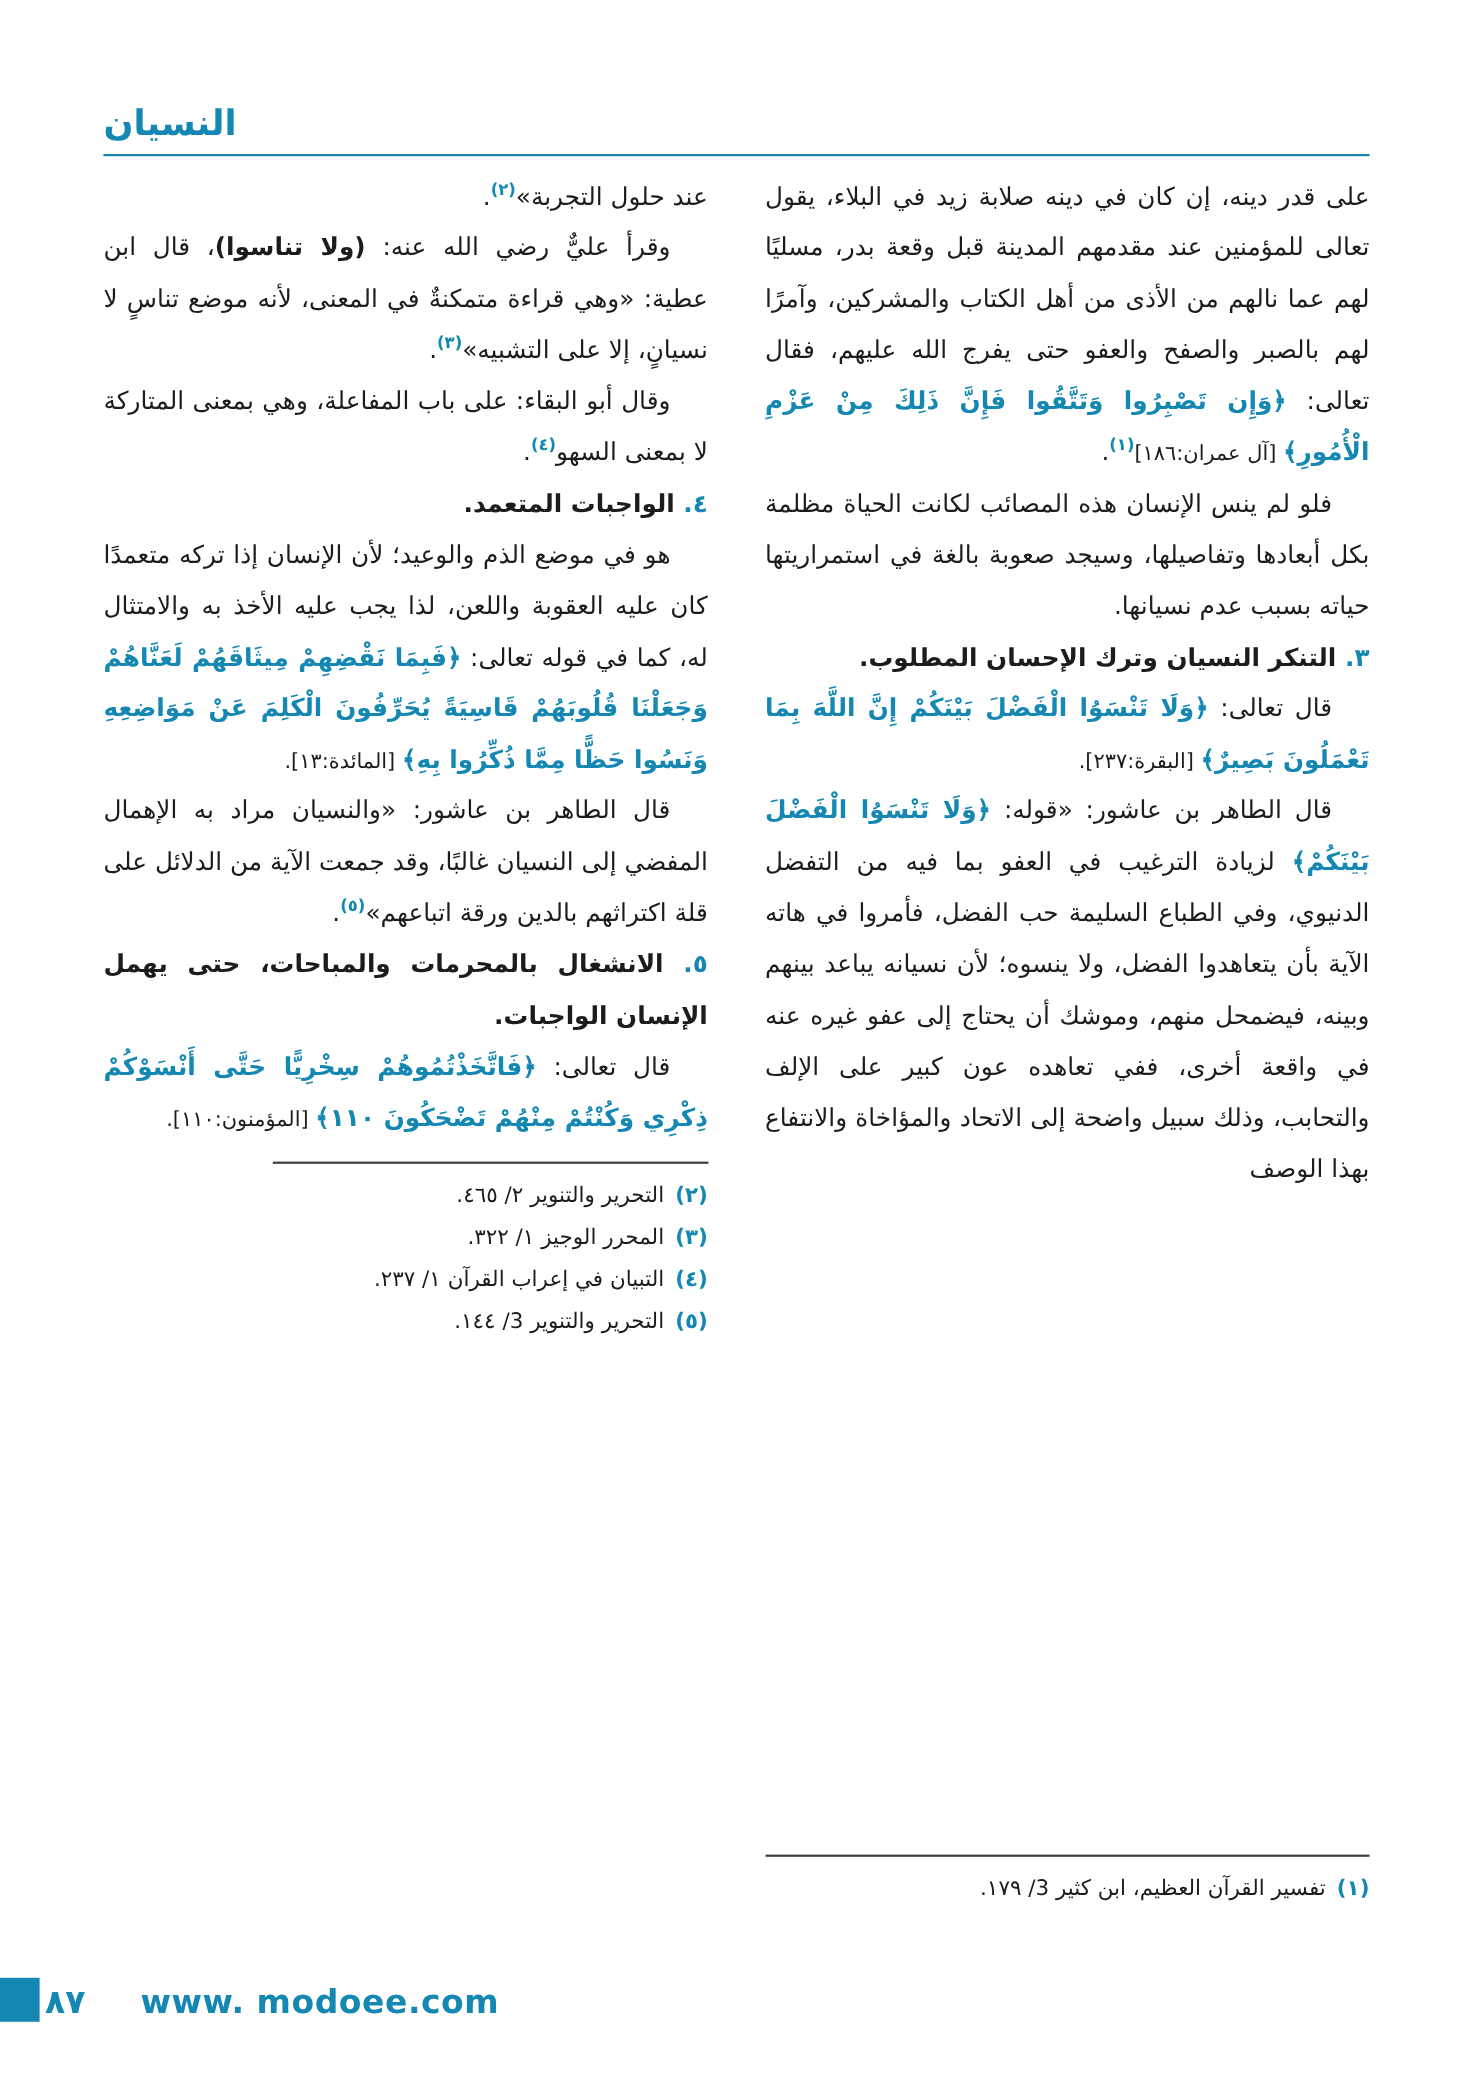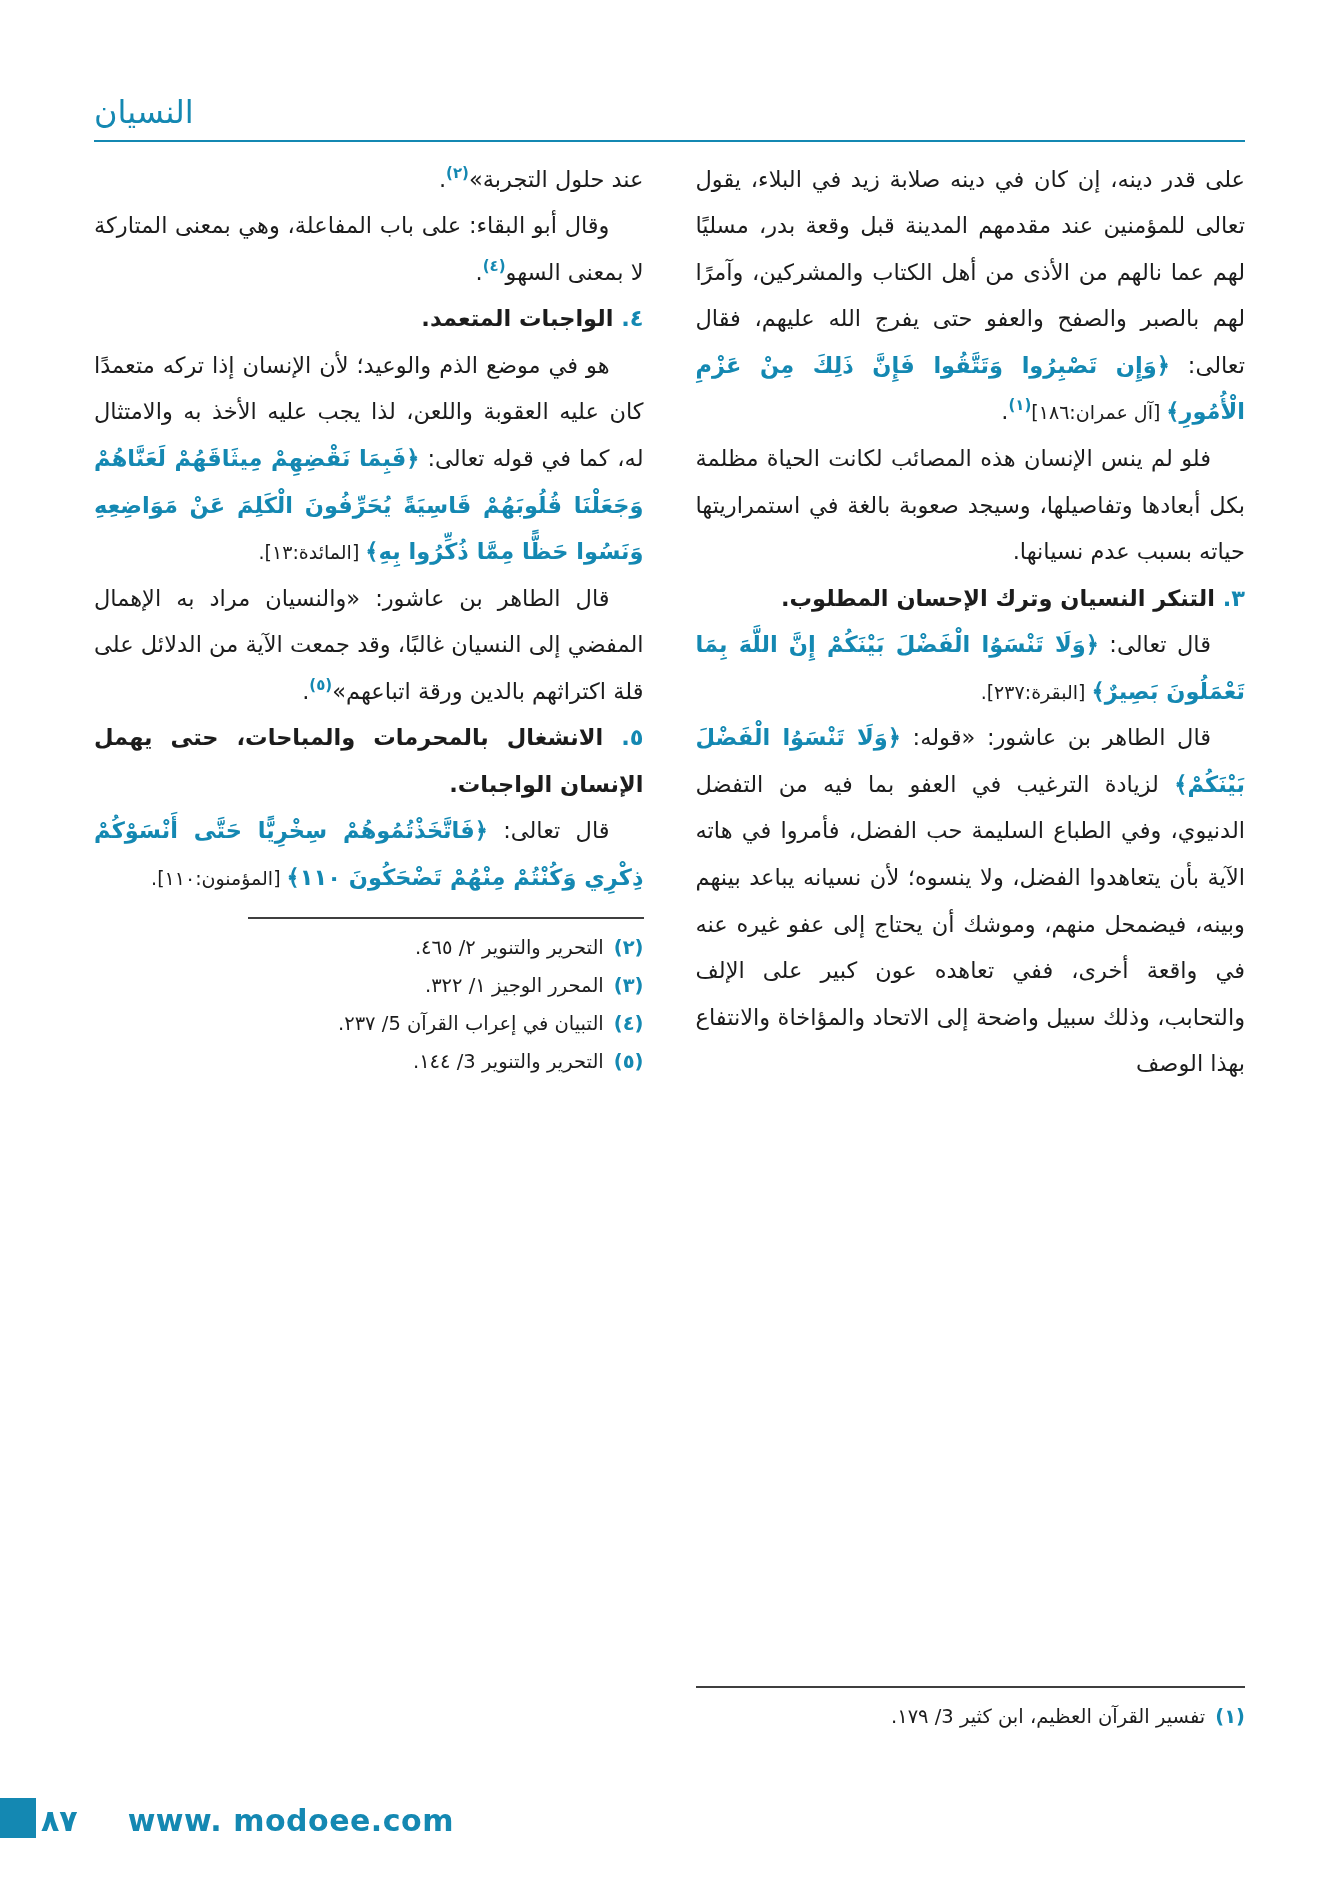--- a/index.html
+++ b/index.html
@@ -16,21 +16,21 @@
   }
   .content { padding:0 94px; }
 
   
   header { padding-top:92px; }
   h1.title {
     margin:0;
     text-align:left;
     color:var(--accent);
     font-size:32px;
-    font-weight:normal;
+    font-weight:bold;
     line-height:1.3;
   }
   .header-rule { margin-top:6px; border-top:2px solid var(--accent); }
 
   
   .columns {
     display:flex;
     gap:52px;
     margin-top:14px;
     min-height:1580px;
@@ -102,39 +102,40 @@
         <div class="footnotes">
           <div class="fn-rule"></div>
           <div class="footnote">
             <span class="fn-num">(١)</span>
             <span class="fn-text">تفسير القرآن العظيم، ابن كثير 3/ ١٧٩.</span>
           </div>
         </div>
       </section>
     <section class="column" id="col-left">
         <p class="para no-indent"><span class="seg seg-normal">عند حلول التجربة»</span><span class="seg seg-note">(٢)</span><span class="seg seg-normal">.</span></p>
+        <p class="para"><span class="seg seg-normal">وقرأ عليٌّ رضي الله عنه: </span><span class="seg seg-bold">(ولا تناسوا)</span><span class="seg seg-normal">، قال ابن عطية: «وهي قراءة متمكنةٌ في المعنى، لأنه موضع تناسٍ لا نسيانٍ، إلا على التشبيه»</span><span class="seg seg-note">(٣)</span><span class="seg seg-normal">.</span></p>
         <p class="para"><span class="seg seg-normal">وقال أبو البقاء: على باب المفاعلة، وهي بمعنى المتاركة لا بمعنى السهو</span><span class="seg seg-note">(٤)</span><span class="seg seg-normal">.</span></p>
         <p class="para heading"><span class="seg seg-num">٤. </span><span class="seg seg-bold">الواجبات المتعمد.</span></p>
         <p class="para"><span class="seg seg-normal">هو في موضع الذم والوعيد؛ لأن الإنسان إذا تركه متعمدًا كان عليه العقوبة واللعن، لذا يجب عليه الأخذ به والامتثال له، كما في قوله تعالى: </span><span class="seg seg-quran">﴿فَبِمَا نَقْضِهِمْ مِيثَاقَهُمْ لَعَنَّاهُمْ وَجَعَلْنَا قُلُوبَهُمْ قَاسِيَةً يُحَرِّفُونَ الْكَلِمَ عَنْ مَوَاضِعِهِ وَنَسُوا حَظًّا مِمَّا ذُكِّرُوا بِهِ﴾</span><span class="seg seg-ref"> [المائدة:١٣].</span></p>
         <p class="para"><span class="seg seg-normal">قال الطاهر بن عاشور: «والنسيان مراد به الإهمال المفضي إلى النسيان غالبًا، وقد جمعت الآية من الدلائل على قلة اكتراثهم بالدين ورقة اتباعهم»</span><span class="seg seg-note">(٥)</span><span class="seg seg-normal">.</span></p>
         <p class="para heading"><span class="seg seg-num">٥. </span><span class="seg seg-bold">الانشغال بالمحرمات والمباحات، حتى يهمل الإنسان الواجبات.</span></p>
         <p class="para"><span class="seg seg-normal">قال تعالى: </span><span class="seg seg-quran">﴿فَاتَّخَذْتُمُوهُمْ سِخْرِيًّا حَتَّى أَنْسَوْكُمْ ذِكْرِي وَكُنْتُمْ مِنْهُمْ تَضْحَكُونَ ١١٠﴾</span><span class="seg seg-ref"> [المؤمنون:١١٠].</span></p>
         <div class="footnotes">
           <div class="fn-rule"></div>
           <div class="footnote">
             <span class="fn-num">(٢)</span>
             <span class="fn-text">التحرير والتنوير ٢/ ٤٦٥.</span>
           </div>
           <div class="footnote">
             <span class="fn-num">(٣)</span>
             <span class="fn-text">المحرر الوجيز ١/ ٣٢٢.</span>
           </div>
           <div class="footnote">
             <span class="fn-num">(٤)</span>
-            <span class="fn-text">التبيان في إعراب القرآن 5/ ٢٣٧.</span>
+            <span class="fn-text">التبيان في إعراب القرآن ١/ ٢٣٧.</span>
           </div>
           <div class="footnote">
             <span class="fn-num">(٥)</span>
             <span class="fn-text">التحرير والتنوير 3/ ١٤٤.</span>
           </div>
         </div>
       </section>
   </main>
 </div>
 

